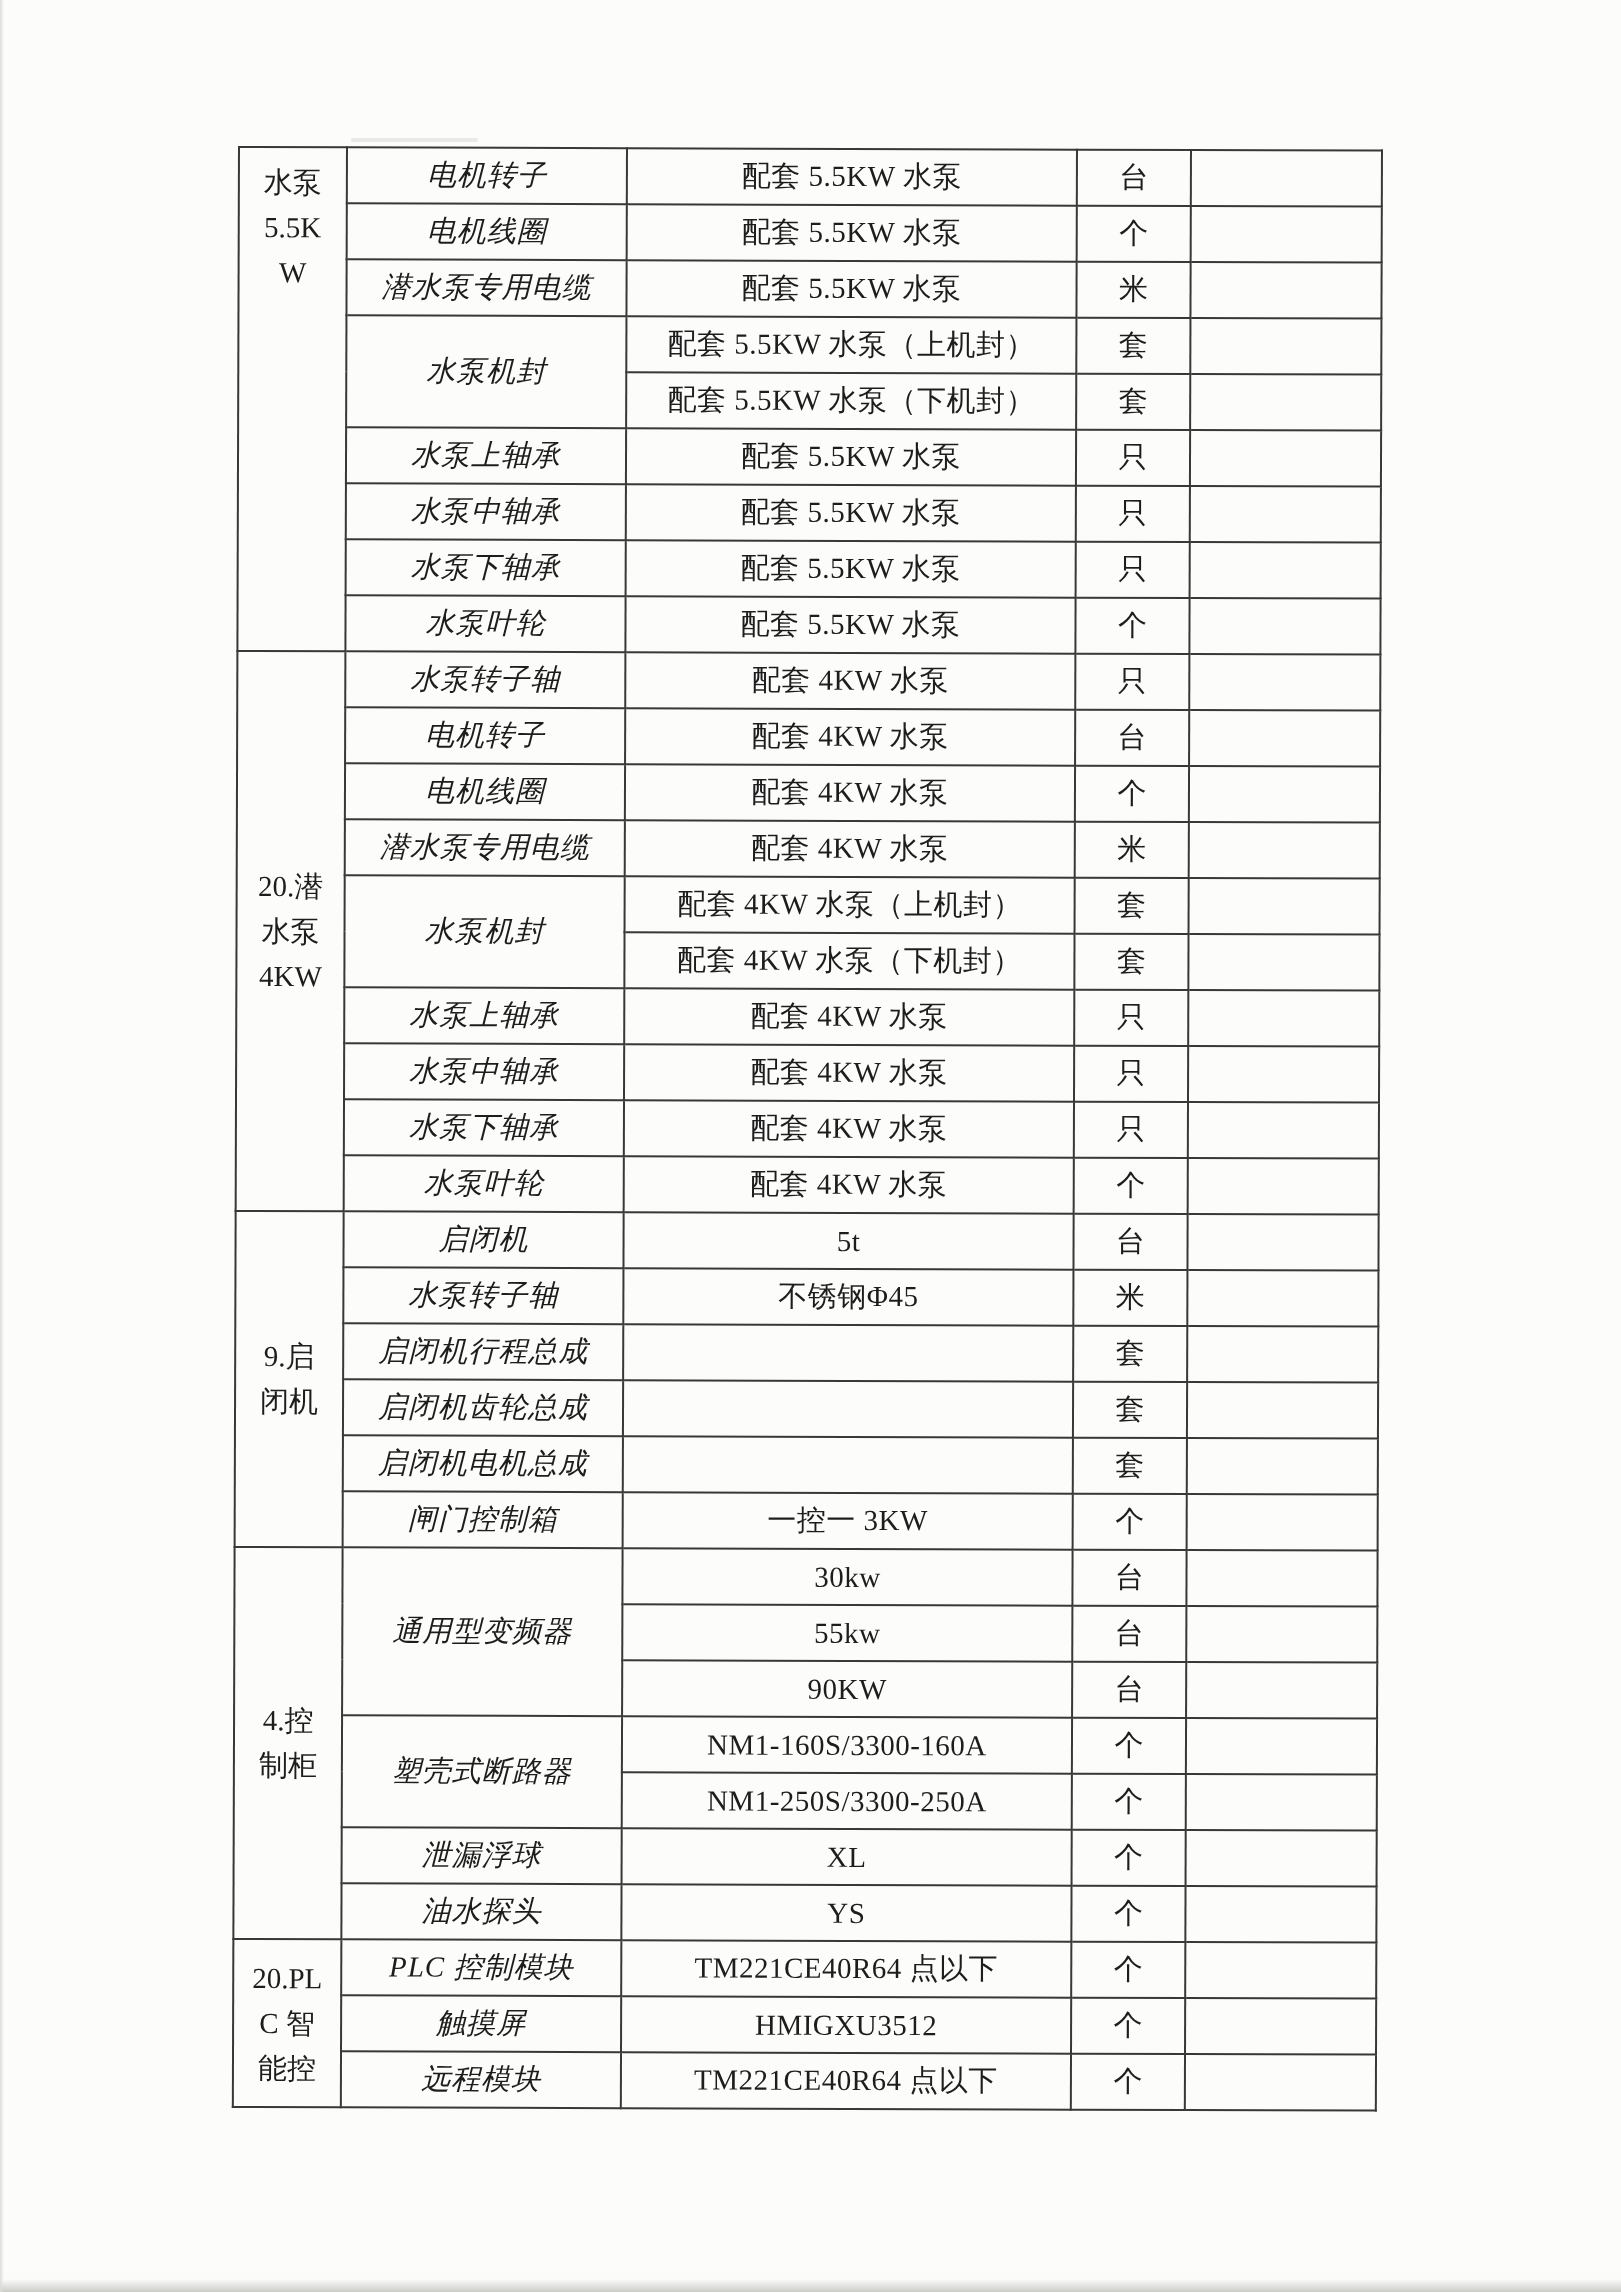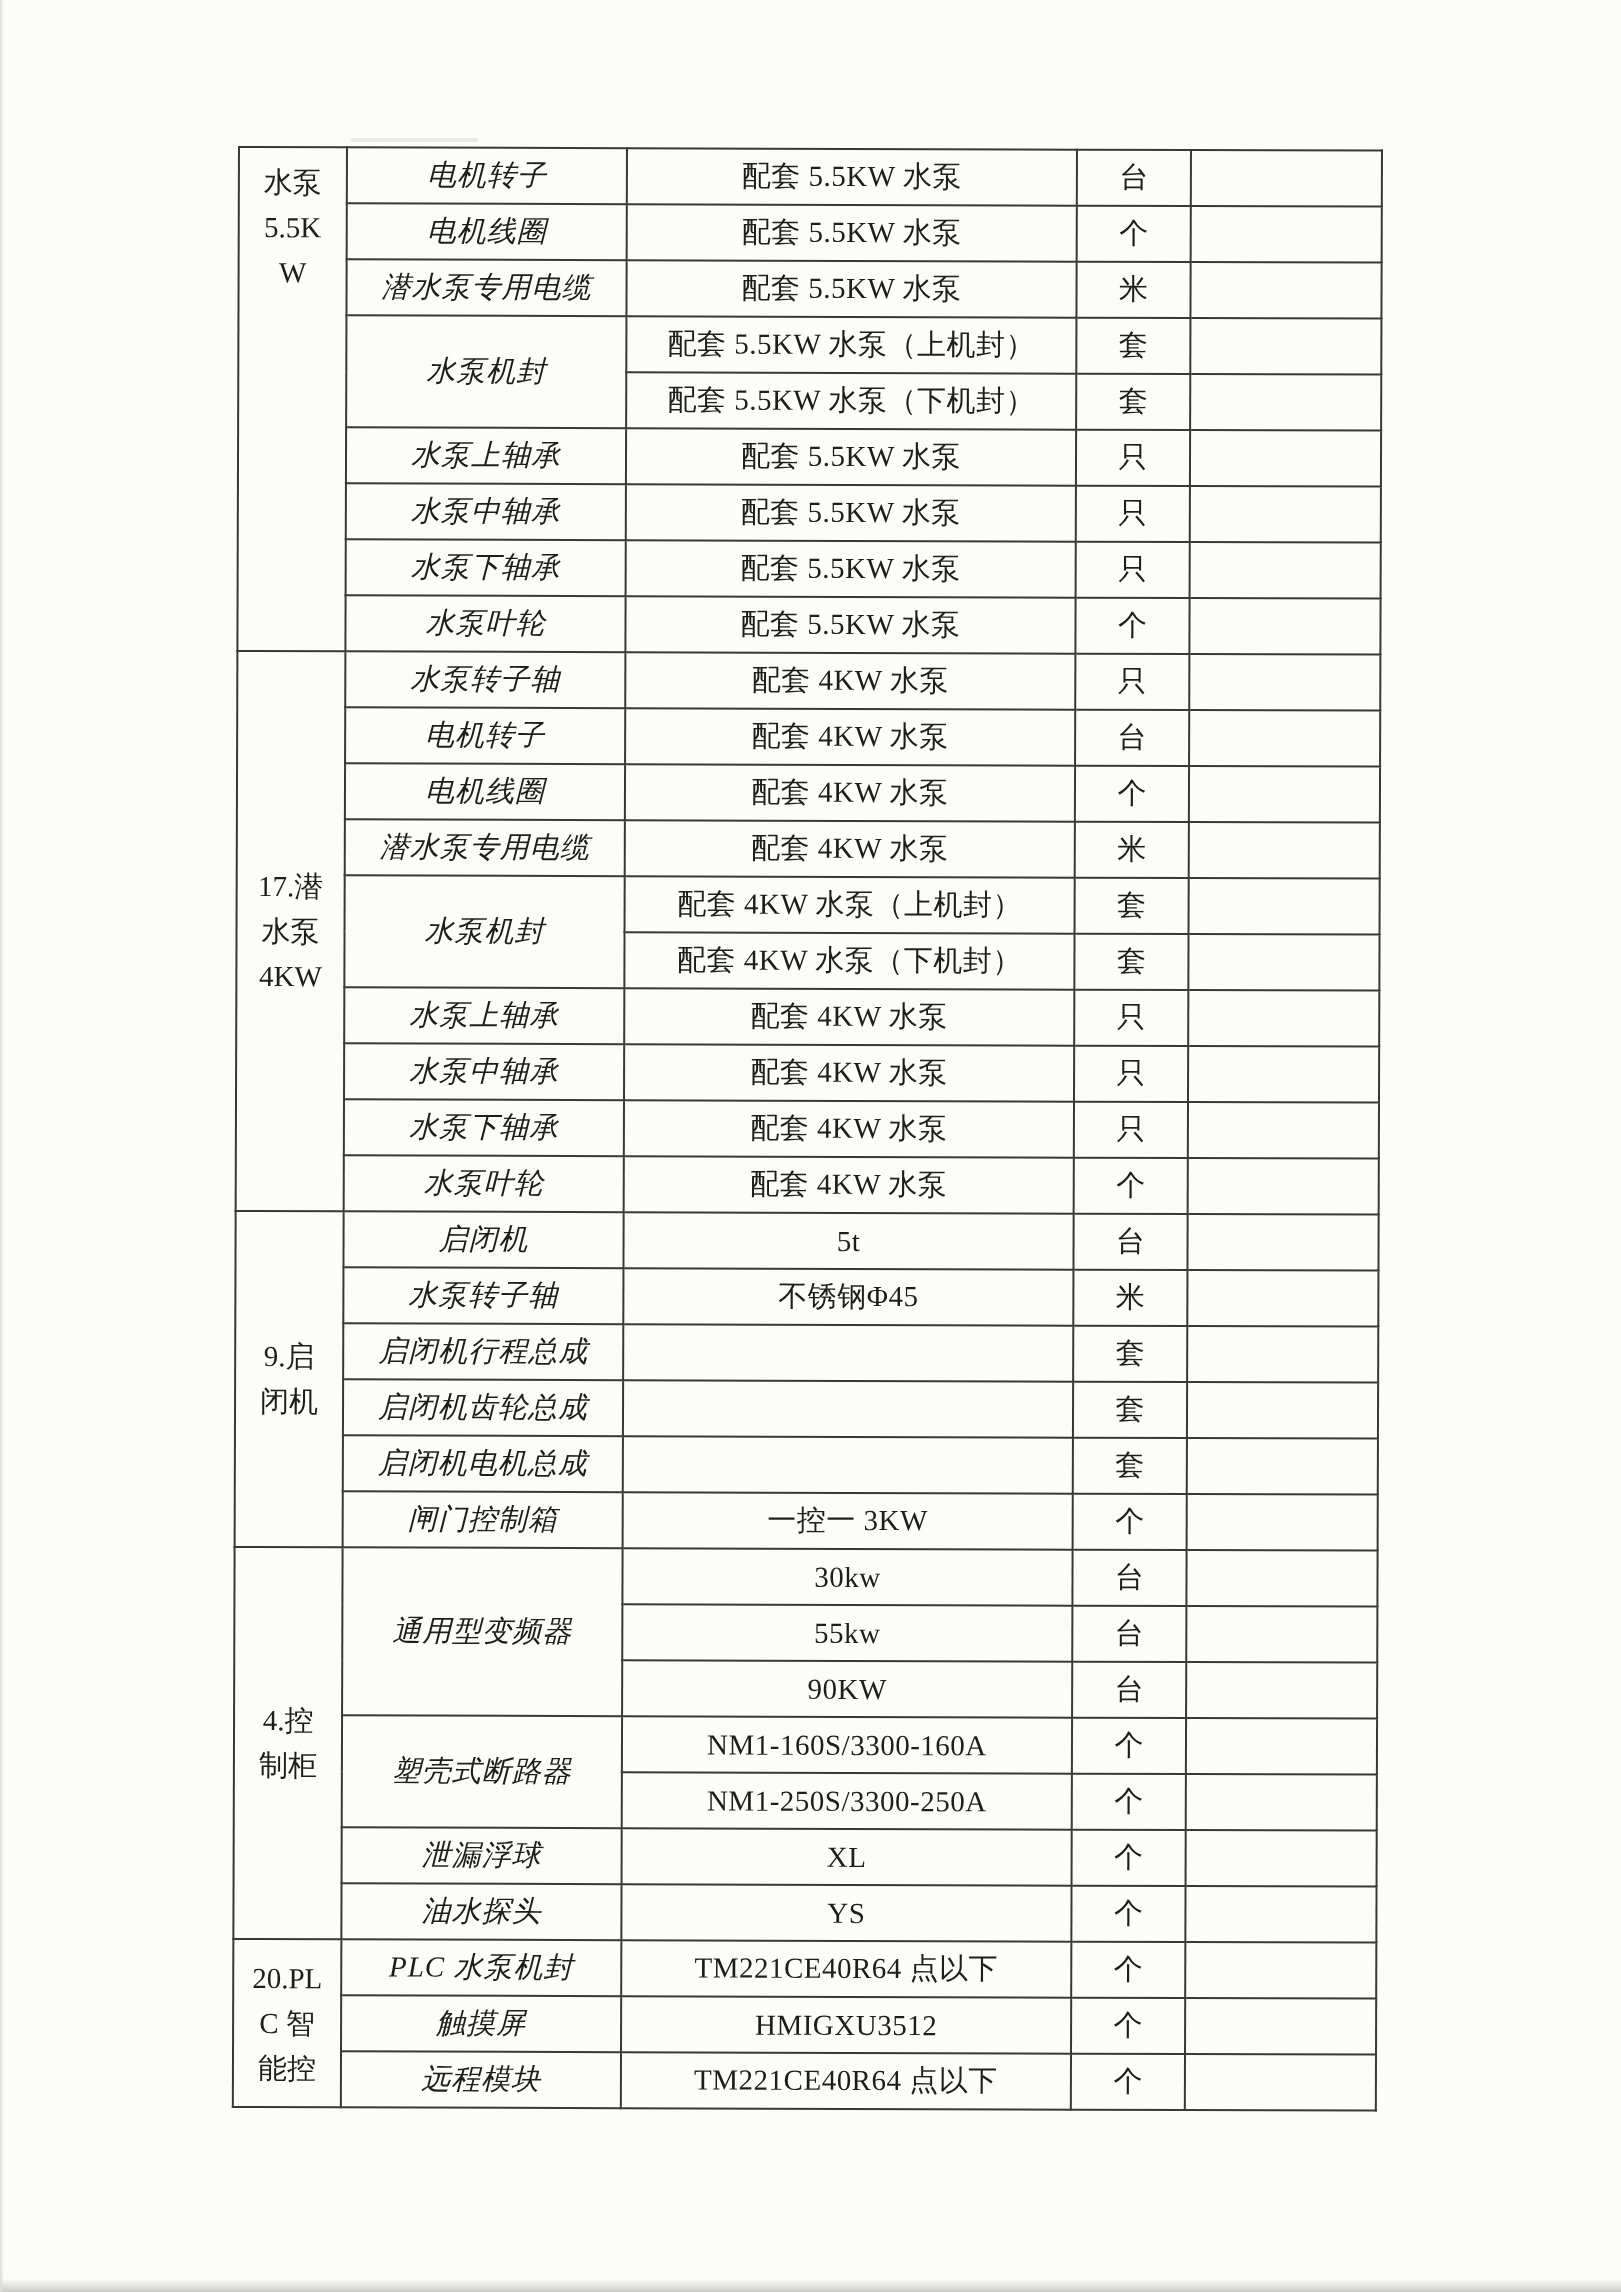--- a/index.html
+++ b/index.html
@@ -131,21 +131,21 @@
             <td class="blank"></td>
           </tr>
           <tr>
             <td class="item">水泵叶轮</td>
             <td class="spec">配套 5.5KW 水泵</td>
             <td class="unit">个</td>
             <td class="blank"></td>
           </tr>
           <tr>
             <td class="cat" rowspan="10">
-              <div class="cat-line">17.潜</div>
+              <div class="cat-line">20.潜</div>
               <div class="cat-line">水泵</div>
               <div class="cat-line">4KW</div>
             </td>
             <td class="item">水泵转子轴</td>
             <td class="spec">配套 4KW 水泵</td>
             <td class="unit">只</td>
             <td class="blank"></td>
           </tr>
           <tr>
             <td class="item">电机转子</td>
@@ -282,21 +282,21 @@
             <td class="spec">YS</td>
             <td class="unit">个</td>
             <td class="blank"></td>
           </tr>
           <tr>
             <td class="cat" rowspan="3">
               <div class="cat-line">20.PL</div>
               <div class="cat-line">C 智</div>
               <div class="cat-line">能控</div>
             </td>
-            <td class="item">PLC 水泵机封</td>
+            <td class="item">PLC 控制模块</td>
             <td class="spec">TM221CE40R64 点以下</td>
             <td class="unit">个</td>
             <td class="blank"></td>
           </tr>
           <tr>
             <td class="item">触摸屏</td>
             <td class="spec">HMIGXU3512</td>
             <td class="unit">个</td>
             <td class="blank"></td>
           </tr>

